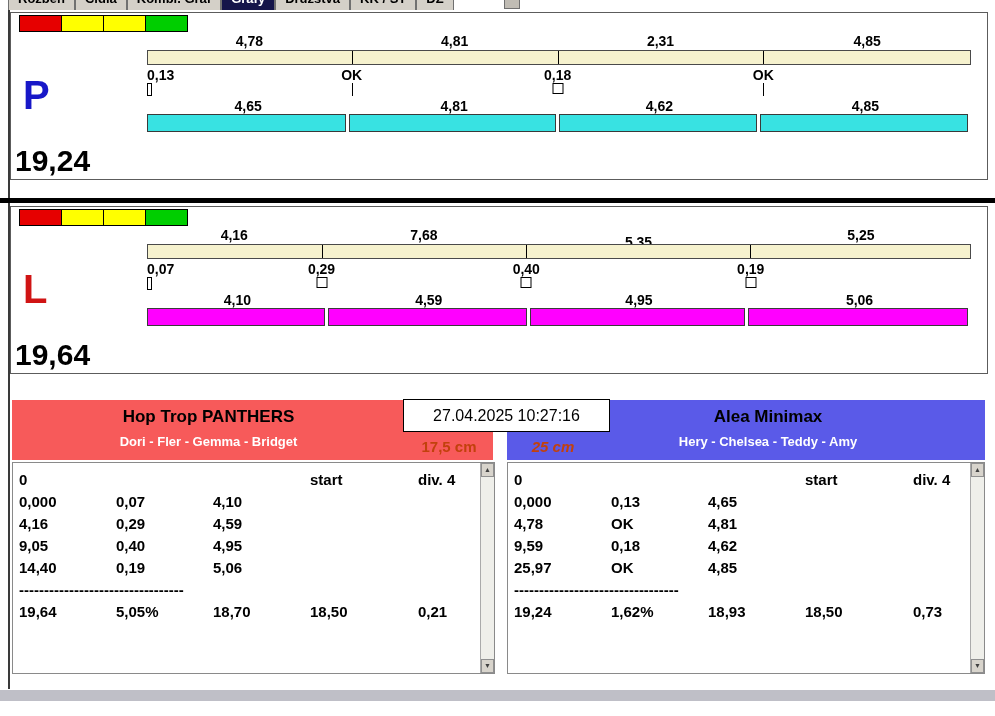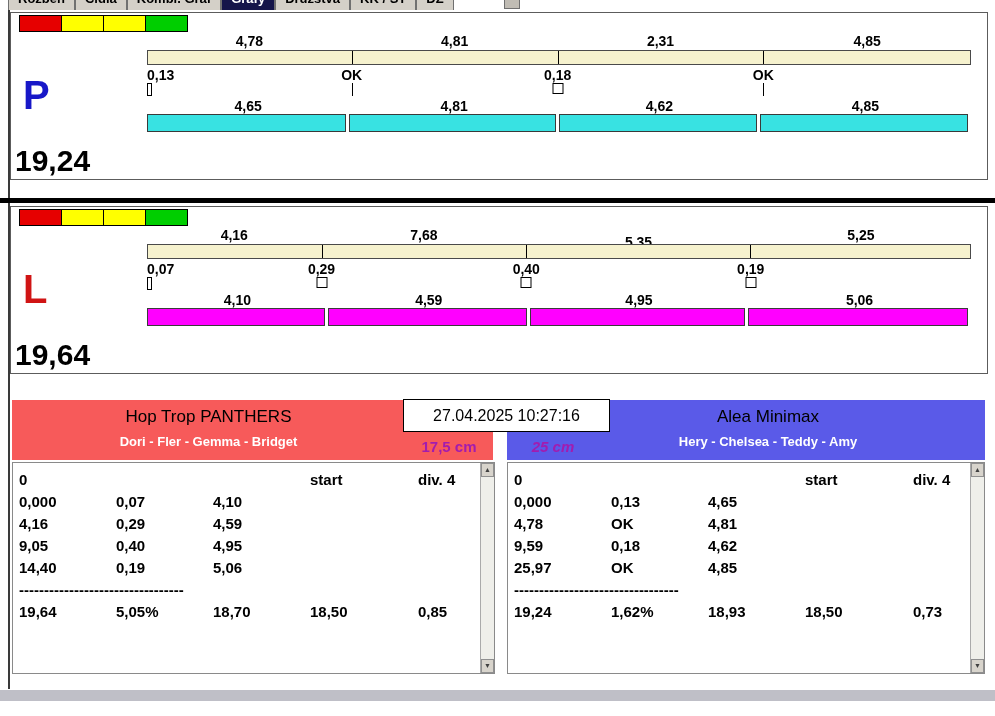--- a/index.html
+++ b/index.html
@@ -42,27 +42,27 @@
   .marker-box.narrow{width:5px;height:13px;transform:none;}
   .marker-line{position:absolute;top:0;width:1px;height:13px;background:#000;}
 
   .time-bar{position:absolute;left:136px;top:101px;width:824px;height:18px;}
   .bar-seg{position:absolute;top:0;height:18px;border:1px solid #3a3a3a;box-sizing:border-box;}
 
   
   .team-header{position:absolute;top:400px;height:60px;color:#000;}
   .team-header.left{left:12px;width:481px;}
   .team-header.right{left:507px;width:478px;}
-  .team-name{margin-top:7px;text-align:center;font-size:17px;font-weight:normal;color:#000;}
+  .team-name{margin-top:7px;text-align:center;font-size:17px;font-weight:bold;color:#000;}
   .team-members{margin-top:7px;text-align:center;font-size:13px;font-weight:bold;color:#ffffff;}
   .team-header.left .team-name,.team-header.left .team-members{padding-right:88px;}
   .team-header.right .team-name,.team-header.right .team-members{padding-left:44px;}
 
   .datetime-box{position:absolute;left:403px;top:399px;width:205px;height:31px;background:#ffffff;border:1px solid #000;line-height:31px;text-align:center;font-size:16px;color:#000;z-index:5;}
-  .height-label{position:absolute;top:438px;font-size:15px;font-weight:bold;color:#a21caf;text-align:center;z-index:6;}
+  .height-label{position:absolute;top:438px;font-size:15px;font-weight:bold;color:#c2410c;text-align:center;z-index:6;}
   .height-label.left{left:403px;width:92px;}
   .height-label.right{left:509px;width:88px;font-style:italic;}
 
   .result-box{position:absolute;top:462px;height:212px;background:#ffffff;border:1px solid #8a8a8a;box-sizing:border-box;}
   .result-box.left{left:12px;width:483px;}
   .result-box.right{left:507px;width:478px;}
   .result-rows{position:absolute;left:0;top:0;right:0;bottom:0;font-size:15px;font-weight:bold;color:#000;overflow:hidden;}
   .cell{position:absolute;white-space:nowrap;}
 
   .vscroll{position:absolute;right:0;top:0;bottom:0;width:14px;background:#EFEFEA;border-left:1px solid #aaaaaa;box-sizing:border-box;}
@@ -213,21 +213,21 @@
         <span class="cell" style="left: 103px; top: 74px;">0,40</span>
         <span class="cell" style="left: 200px; top: 74px;">4,95</span>
         <span class="cell" style="left: 6px; top: 96px;">14,40</span>
         <span class="cell" style="left: 103px; top: 96px;">0,19</span>
         <span class="cell" style="left: 200px; top: 96px;">5,06</span>
         <span class="cell" style="left: 6px; top: 118px;">---------------------------------</span>
         <span class="cell" style="left: 6px; top: 140px;">19,64</span>
         <span class="cell" style="left: 103px; top: 140px;">5,05%</span>
         <span class="cell" style="left: 200px; top: 140px;">18,70</span>
         <span class="cell" style="left: 297px; top: 140px;">18,50</span>
-        <span class="cell" style="left: 405px; top: 140px;">0,85</span>
+        <span class="cell" style="left: 405px; top: 140px;">0,21</span>
       </div>
     <div class="vscroll">
       <div class="scroll-btn up">▲</div>
       <div class="scroll-btn down">▼</div>
     </div>
   </div>
 
   <div class="result-box right">
     <div class="result-rows" id="table-right">
         <span class="cell" style="left: 6px; top: 8px;">0</span>

